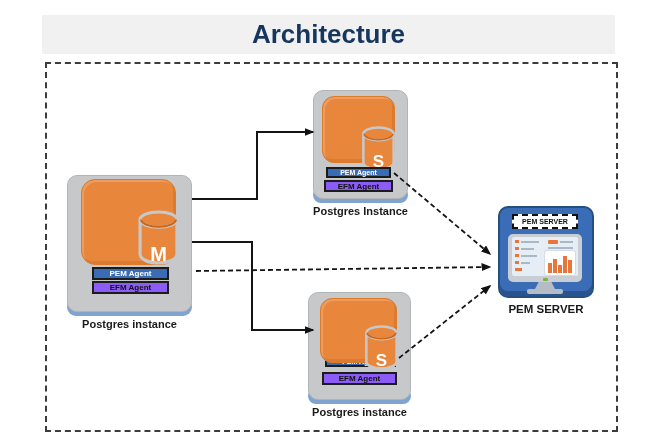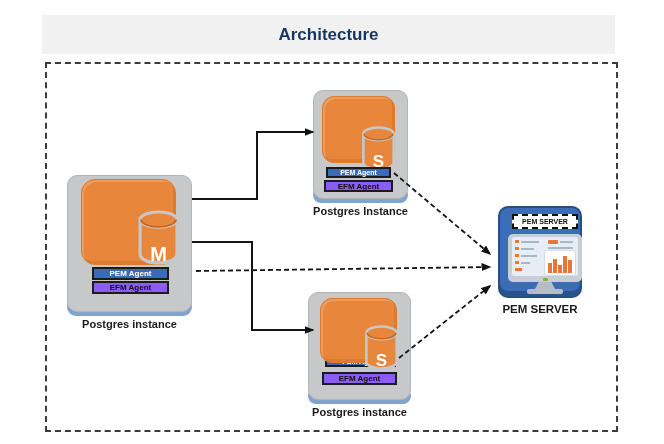--- a/index.html
+++ b/index.html
@@ -2,21 +2,21 @@
 <html style="--banner-bg: #F1F1F2; --title-text: #17365D; --orange: #E8873C; --orange-dark: #C9651E; --node-gray: #C7C8CA; --node-blue-base: #80A4CE; --agent-blue: #3A6CB5; --agent-border: #1C1C1C; --server-blue: #3A6DB5; --server-blue-dark: #24507F; --monitor-gray: #C9CED4; --screen-bg: #E7EDF5; --screen-line: #A9B8C6; --chart-orange: #E8763B; --power-green: #7CB342; --line: #141414;"><head>
 <meta charset="utf-8">
 <style>
   html,body{margin:0;padding:0;background:#fff;}
   .canvas{position:relative;width:664px;height:444px;background:#fff;overflow:hidden;
           font-family:"Liberation Sans", sans-serif;}
 
   
   .banner{position:absolute;left:42px;top:15px;width:573px;height:39px;
           background:var(--banner-bg);text-align:center;line-height:39px;
-          font-size:17px;font-weight:bold;color:var(--title-text);}
+          font-size:26px;font-weight:bold;color:var(--title-text);}
 
   
   .frame{position:absolute;left:45px;top:62px;width:573px;height:370px;
          border:2px dashed #3c3c3c;box-sizing:border-box;}
 
   
   .node{position:absolute;}
   .base{position:absolute;left:0;right:0;bottom:0;height:18px;border-radius:9px;
         background:var(--node-blue-base);}
   .gbody{position:absolute;left:0;right:0;top:0;border-radius:10px;
@@ -60,21 +60,21 @@
   .n-bot .gbody{height:108px;}
   .n-bot .base{height:16px;}
   .n-bot .osq{left:12px;top:6px;width:77px;height:65px;border-radius:12px;}
   .n-bot .cyl{left:55px;top:33px;width:37px;height:46px;}
   .n-bot .cyl .letter{font-size:17px;}
   .n-bot .pem{left:17px;top:64px;width:71px;height:11px;font-size:7px;line-height:8px;z-index:1;}
   .n-bot .efm{left:14px;top:80px;width:75px;height:13px;font-size:8px;line-height:10px;z-index:1;}
   .n-bot .cap{top:114px;}
 
   
-  .n-srv{left:498px;top:206px;width:84px;height:92px;}
+  .n-srv{left:498px;top:206px;width:96px;height:92px;}
   .sbox{position:absolute;inset:0;border-radius:10px;background:var(--server-blue);
         border:2px solid var(--server-blue-dark);box-sizing:border-box;
         box-shadow:inset 0 -5px 0 rgba(10,35,70,.35);}
   .badge{position:absolute;left:14px;top:8px;width:66px;height:15px;background:#fff;
          border:2px dashed #111;box-sizing:border-box;text-align:center;
          font-size:7px;font-weight:bold;line-height:11px;color:#111;z-index:2;}
   .monitor{position:absolute;left:10px;top:28px;width:74px;height:48px;
            background:var(--monitor-gray);border-radius:5px;z-index:2;}
   .screen{position:absolute;left:4px;right:4px;top:3px;bottom:6px;
           background:var(--screen-bg);border-radius:2px;overflow:hidden;}

